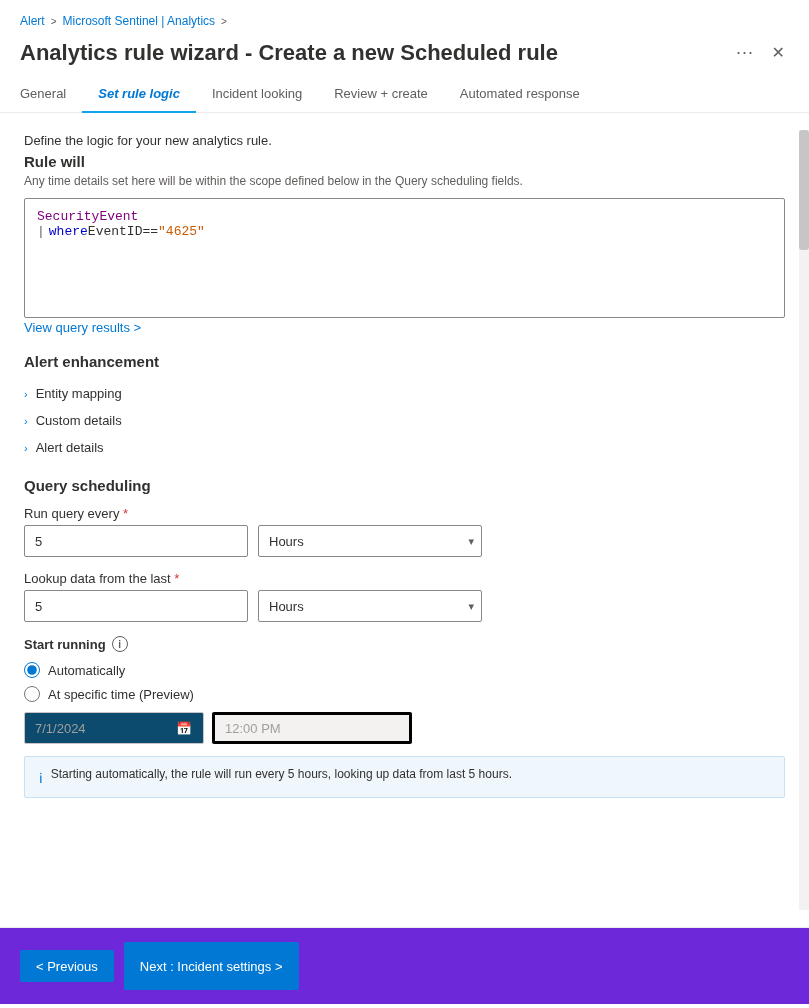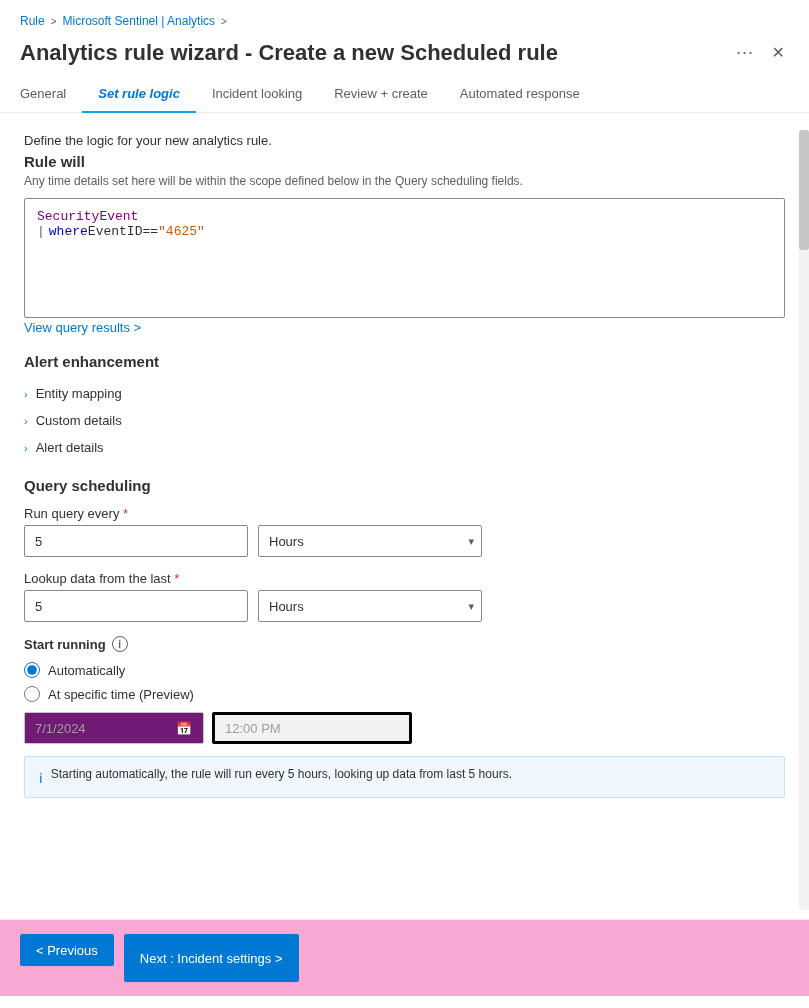--- a/index.html
+++ b/index.html
@@ -243,21 +243,21 @@
       margin-bottom: 12px;
     }
     .date-input {
       border: 1px solid #c8c6c4;
       border-radius: 2px;
       padding: 5px 10px;
       font-size: 13px;
       height: 32px;
       width: 180px;
       color: #a19f9d;
-      background: #701a75;
+      background: #0c4a6e;
       display: flex;
       align-items: center;
       justify-content: space-between;
     }
     .time-input {
       border: 3px solid #000000;
       border-radius: 2px;
       padding: 5px 10px;
       font-size: 13px;
       height: 32px;
@@ -298,28 +298,29 @@
       position: absolute;
       right: 0;
       top: 0;
       width: 10px;
       height: 120px;
       background: #c8c6c4;
       border-radius: 3px;
     }
     .footer {
       position: absolute;
-      bottom: 12px;
+      bottom: 4px;
       left: 0;
       right: 0;
       border-top: 1px solid #edebe9;
       padding: 14px 20px;
       display: flex;
+      align-items: center;
       gap: 10px;
-      background: #f9a8d4;
+      background: #6d28d9;
     }
     .btn-previous {
       background: #0078d4;
       color: #fff;
       border: none;
       border-radius: 2px;
       padding: 6px 16px;
       font-size: 13px;
       cursor: pointer;
       height: 32px;
@@ -339,21 +340,21 @@
     }
     .ruler-line {
       display: flex;
     }
     .pipe { color: #605e5c; margin-right: 4px; }
   </style>
 </head>
 <body>
 
 <div class="breadcrumb">
-  <a>Rule</a>
+  <a>Alert</a>
   <span class="breadcrumb-sep">&gt;</span>
   <a>Microsoft Sentinel | Analytics</a>
   <span class="breadcrumb-sep">&gt;</span>
 </div>
 
 <div class="title-bar">
   <h1>Analytics rule wizard - Create a new Scheduled rule</h1>
   <div class="title-icons">
     <span class="dots-icon">···</span>
     <span class="close-icon">✕</span>

